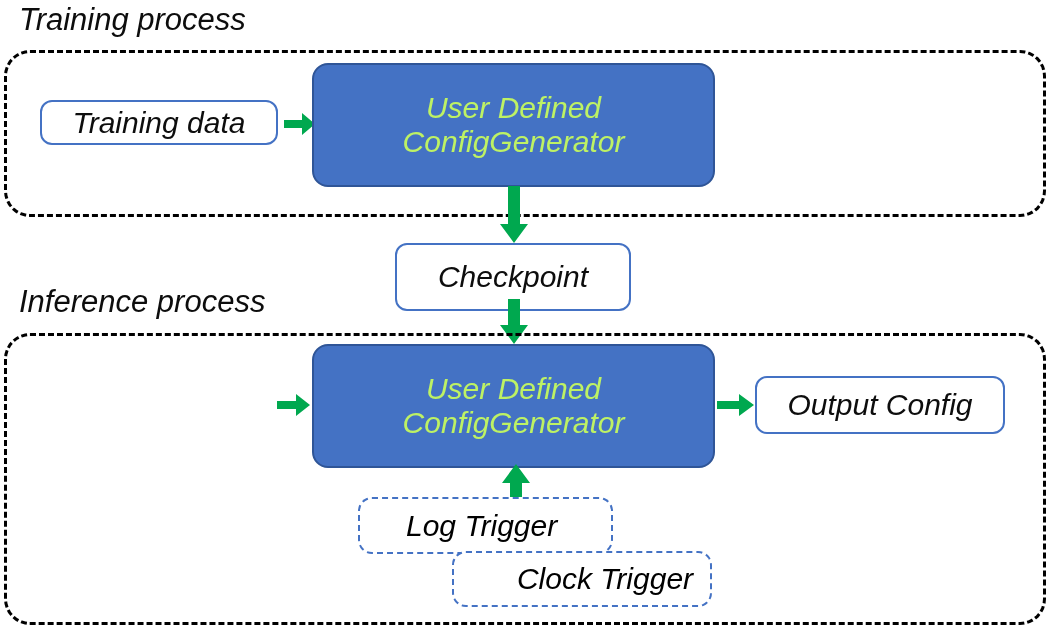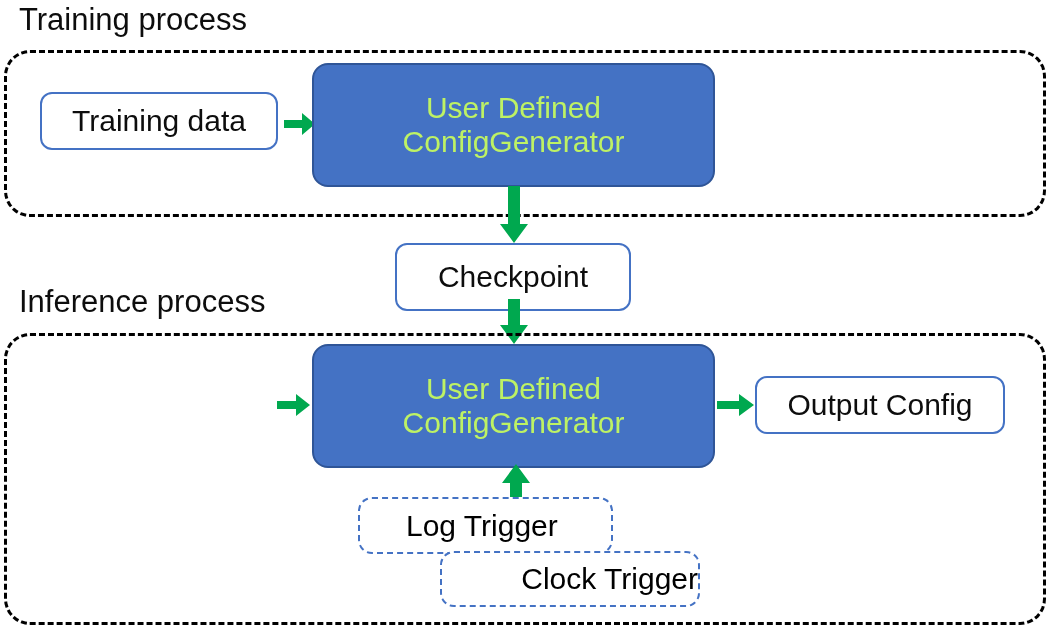--- a/index.html
+++ b/index.html
@@ -10,20 +10,21 @@
   body {
     font-family: "Liberation Sans", sans-serif;
     -webkit-font-smoothing: antialiased;
   }
   #canvas {
     position: relative;
     width: 1057px;
     height: 631px;
     background: #ffffff;
     overflow: hidden;
+    font-style: italic;
   }
 
   
   .section-caption {
     position: absolute;
     font-size: 31px;
     line-height: 1;
     color: #0d0d0d;
     white-space: nowrap;
     letter-spacing: 0px;
@@ -96,21 +97,21 @@
 </style>
 </head>
 <body>
 
 <div id="canvas">
 
   <div class="section-caption" style="left:19px; top:4px;">Training process</div>
 
   <div class="group-box" style="left:4px; top:50px; width:1042px; height:167px;"></div>
 
-  <div class="node-plain" style="left:40px; top:92px; width:238px; height:58px;">
+  <div class="node-plain" style="left:40px; top:100px; width:238px; height:45px;">
     <span>Training data</span>
   </div>
 
   <div class="arrow" style="left:284px; top:109px;">
     <svg width="32" height="30" viewBox="0 0 32 30">
       <path d="M0 11 L18 11 L18 4 L31 15 L18 26 L18 19 L0 19 Z" fill="#00A84F"></path>
     </svg>
   </div>
 
   <div class="node-filled" style="left:312px; top:63px; width:403px; height:124px;">
@@ -163,17 +164,17 @@
   <div class="arrow" style="left:500px; top:464px;">
     <svg width="32" height="38" viewBox="0 0 32 38">
       <path d="M16 0 L30 19 L22 19 L22 37 L10 37 L10 19 L2 19 Z" fill="#00A84F"></path>
     </svg>
   </div>
 
   <div class="node-dashed" style="left:358px; top:497px; width:255px; height:57px; justify-content:flex-start; padding-left:46px;">
     <span>Log Trigger</span>
   </div>
 
-  <div class="node-dashed" style="left:440px; top:551px; width:260px; height:56px; justify-content:flex-end; padding-left:46px;">
+  <div class="node-dashed" style="left:452px; top:551px; width:260px; height:56px; justify-content:center; padding-left:46px;">
     <span>Clock Trigger</span>
   </div>
 
 </div>
 
 </body></html>

